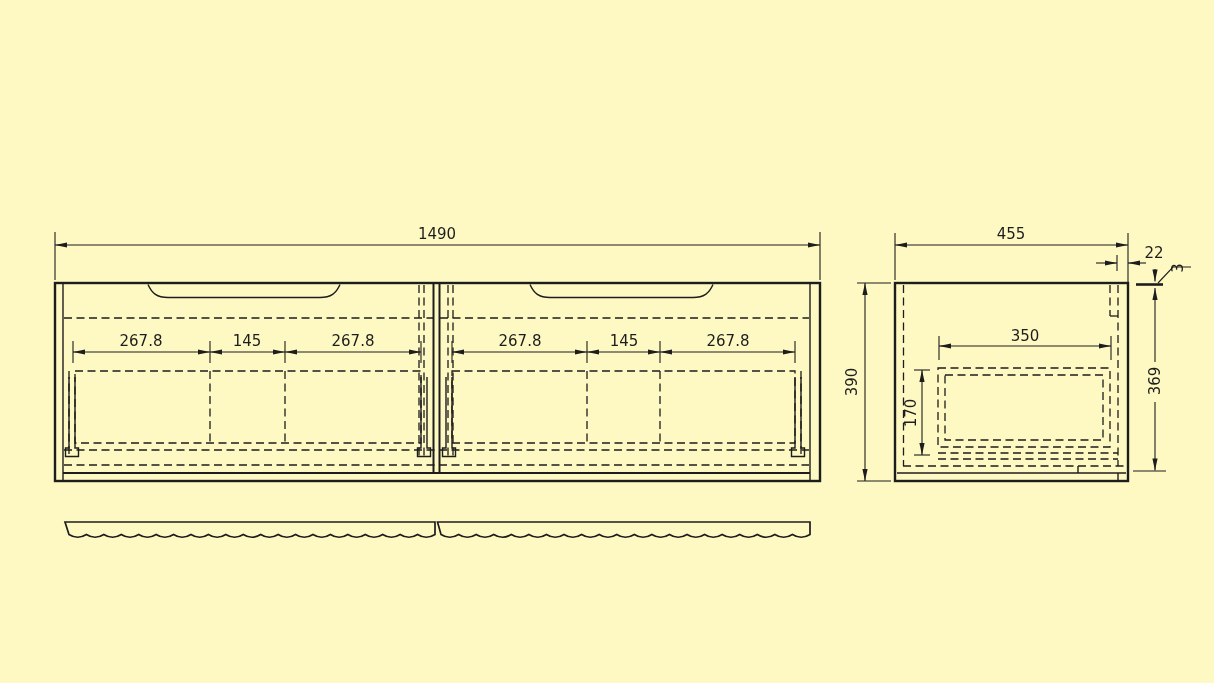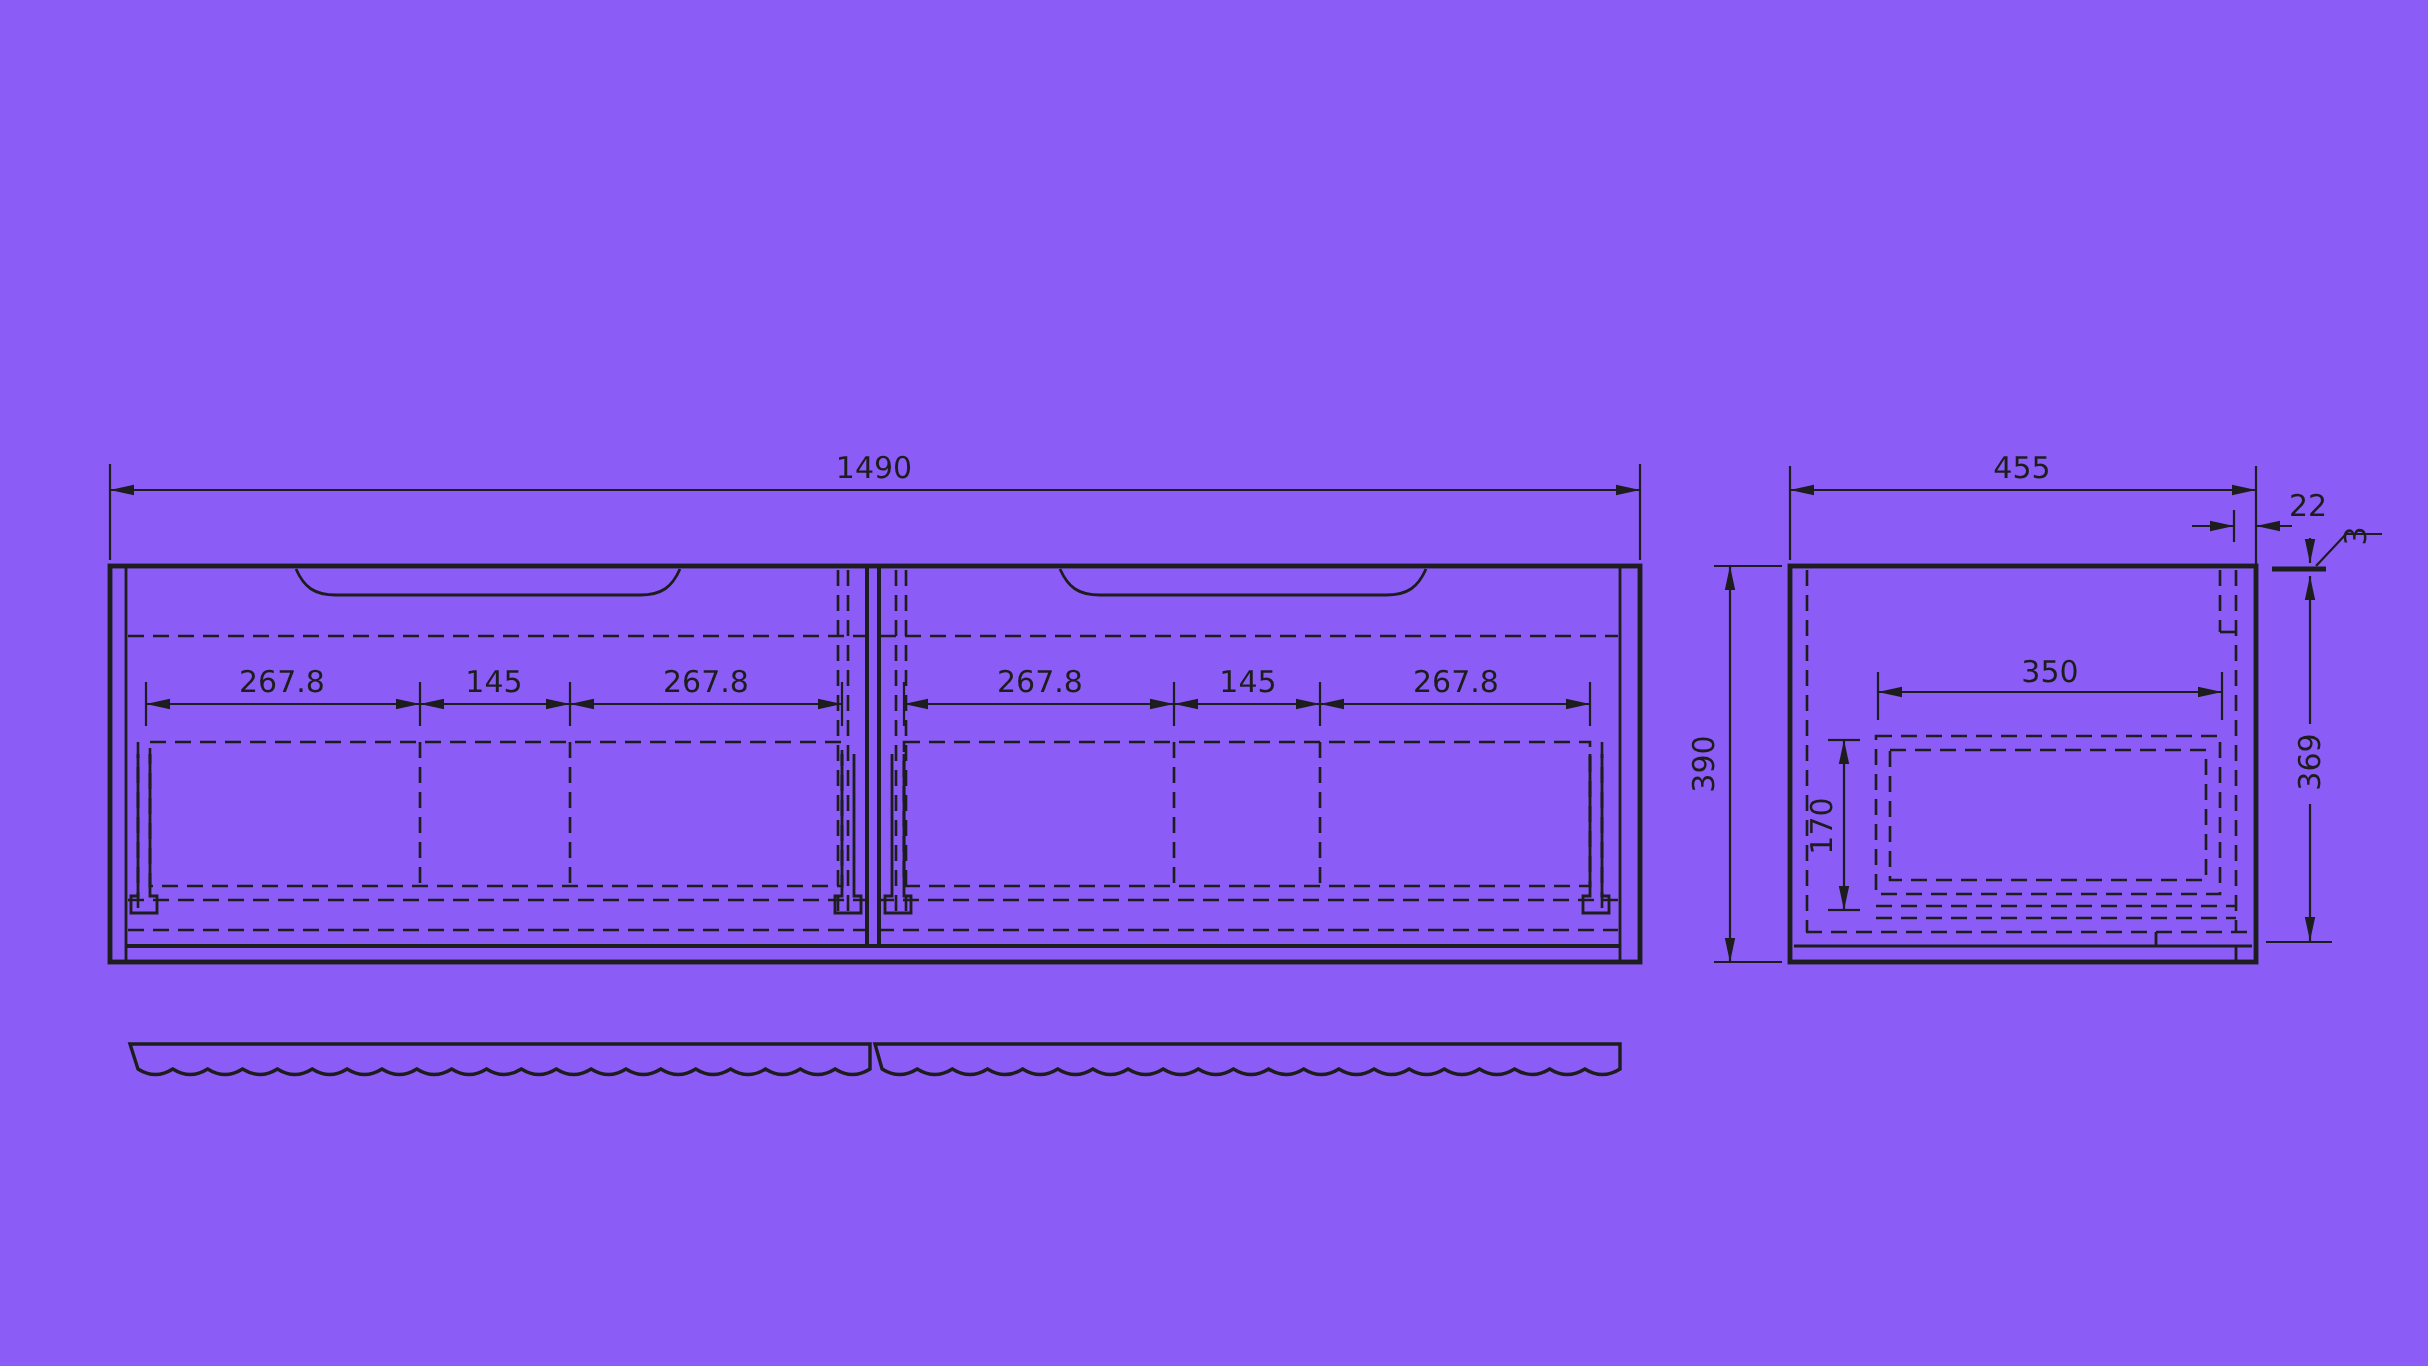--- a/index.html
+++ b/index.html
@@ -1,16 +1,16 @@
 <!DOCTYPE html>
 <html><head>
 <meta charset="utf-8">
 <style>
   html,body{margin:0;padding:0;background:#ffffff;}
-  .page{width:1214px;height:683px;background:#8b5cf6;position:relative;overflow:hidden;text-align:right;}
+  .page{width:1214px;height:683px;background:#fef9c3;position:relative;overflow:hidden;text-align:right;}
   svg{display:block;}
   .ln{stroke:#1d1d1d;stroke-width:1.4;fill:none;stroke-linecap:butt;}
   .thick{stroke:#1d1d1d;stroke-width:2.4;fill:none;}
   .med{stroke:#1d1d1d;stroke-width:2;fill:none;}
   .dash{stroke:#1d1d1d;stroke-width:1.3;fill:none;stroke-dasharray:8 4.5;}
   .dim{stroke:#1d1d1d;stroke-width:1.1;fill:none;}
   text{font-family:"DejaVu Sans","Liberation Sans",sans-serif;font-size:15px;fill:#1d1d1d;}
   .mid{text-anchor:middle;}
 </style>
 </head>

